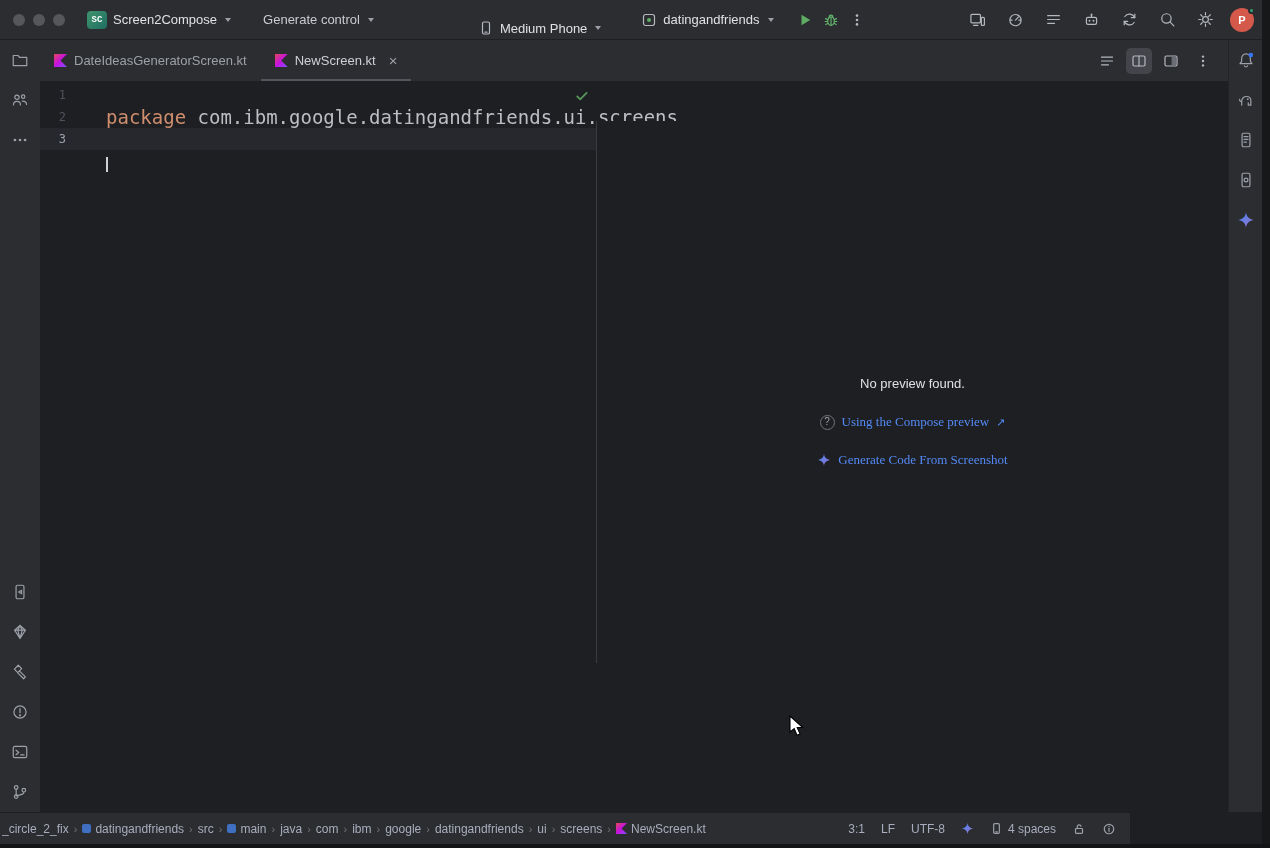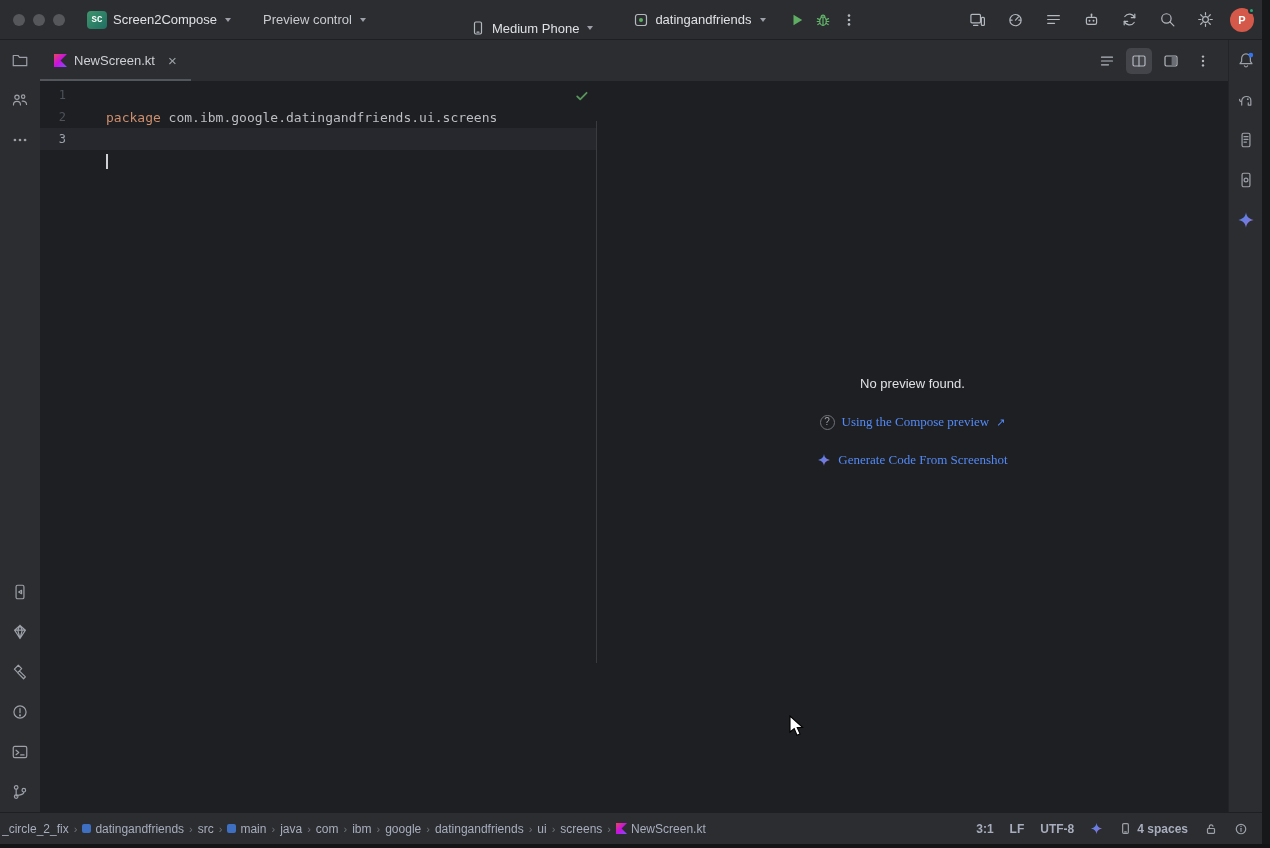--- a/index.html
+++ b/index.html
@@ -51,47 +51,47 @@
   .tabbar-right{margin-left:auto;display:flex;align-items:center;gap:6px;padding-right:12px;}
   .vm-btn{width:26px;height:26px;border-radius:5px;display:flex;align-items:center;justify-content:center;}
   .vm-btn.active{background:#43454a;}
 
   
   .editor{position:absolute;left:40px;top:82px;width:556px;height:730px;background:#1e1f22;padding-top:2px;}
   .erow{display:flex;align-items:center;height:22px;font-family:"DejaVu Sans Mono","Liberation Mono",monospace;}
   .erow.current{background:#26282e;}
   .ln{width:26px;text-align:right;font-size:12px;color:#4d515a;flex:none;}
   .erow.current .ln{color:#9da2ab;}
-  .ecode{margin-left:40px;font-size:13px;color:var(--code_text,#bcbec4);white-space:pre;margin-top:44px;}
+  .ecode{margin-left:40px;font-size:19px;color:var(--code_text,#bcbec4);white-space:pre;margin-top:44px;}
   .kw{color:var(--keyword,#cf8e6d);}
   .caret{display:inline-block;width:1.5px;height:15px;background:#ced0d6;vertical-align:text-bottom;}
   .inspections{position:absolute;right:6px;top:6px;}
 
   
   .preview{position:absolute;left:596px;top:82px;width:632px;height:542px;background:#1e1f22;
     border-left:1px solid #393b40;margin-top:39px;}
   .preview-center{position:absolute;left:0;right:0;top:255px;display:flex;flex-direction:column;
     align-items:center;gap:22px;}
   .pmsg{font-size:13px;color:#dfe1e5;line-height:16px;}
   .plink-row{display:flex;align-items:center;gap:7px;line-height:16px;}
   .plink{font-size:13px;color:var(--link,#548af7);cursor:pointer;font-family:Liberation Serif, serif;}
   .ext{font-size:11px;color:var(--link,#548af7);}
   .qmark{width:15px;height:15px;border-radius:50%;border:1px solid #6f737a;color:#9da0a8;
     font-size:10px;display:flex;align-items:center;justify-content:center;}
 
   
-  .statusbar{position:absolute;left:0;top:812px;width:1262px;height:32px;background:#2b2d30;
+  .statusbar{position:absolute;left:0;top:812px;width:1130px;height:32px;background:#2b2d30;
     border-top:1px solid #1e1f22;display:flex;align-items:center;font-size:12px;color:#a8adbd;
     padding:0 14px 0 2px;}
   .bc{display:flex;align-items:center;white-space:nowrap;overflow:hidden;}
   .bc-item{display:flex;align-items:center;gap:4px;cursor:default;}
   .bc-sep{color:#6f737a;margin:0 5px;font-size:11px;}
   .mod-ic{width:9px;height:9px;border-radius:2px;background:#3f6fc1;flex:none;}
   .kt-ic.sm{width:11px;height:11px;}
-  .sb-right{margin-left:auto;display:flex;align-items:center;gap:16px;font-weight:bold;}
+  .sb-right{margin-left:auto;display:flex;align-items:center;gap:16px;}
   .sb-item{cursor:default;display:flex;align-items:center;gap:5px;}
 
   .bottom-strip{position:absolute;left:0;top:844px;width:1270px;height:4px;background:#131416;}
   .cursor{position:absolute;left:788px;top:715px;pointer-events:none;}
 </style>
 </head>
 <body>
 
 <div class="window">
 
@@ -102,21 +102,21 @@
       <div class="tl"></div>
     </div>
 
     <div class="tw">
       <div class="badge-sc">SC</div>
       <span class="lbl">Screen2Compose</span>
       <span class="chev"></span>
     </div>
 
     <div class="tw" style="margin-left:16px;">
-      <span class="lbl dim">Preview control</span>
+      <span class="lbl dim">Generate control</span>
       <span class="chev"></span>
     </div>
 
     <div class="tw" style="margin-left:88px;margin-top:17px;">
       <svg class="ic" width="16" height="16" viewBox="0 0 16 16">
         <g class="stroke">
             <rect x="4.5" y="2" width="7" height="12" rx="1.4"></rect>
             <path d="M7 12.2h2"></path>
           </g>
       </svg>
@@ -302,20 +302,24 @@
               <circle cx="4.6" cy="12.1" r="1.6"></circle>
               <circle cx="11.4" cy="6.4" r="1.6"></circle>
           <path d="M4.6 5.5v5 M11.4 8c0 2.2-2.3 2.5-4.2 2.7-.9.1-1.8.3-2.6.8"></path>
             </g>
         </svg>
       </div>
     </div>
   </div>
 
   <div class="tabbar">
+    <div class="tab">
+      <span class="kt-ic"></span>
+      <span>DateIdeasGeneratorScreen.kt</span>
+    </div>
     <div class="tab active">
       <span class="kt-ic"></span>
       <span>NewScreen.kt</span>
       <span class="close">×</span>
     </div>
 
     <div class="tabbar-right">
       <div class="vm-btn">
         <svg class="ic" width="16" height="16" viewBox="0 0 16 16">
           <g class="stroke">

